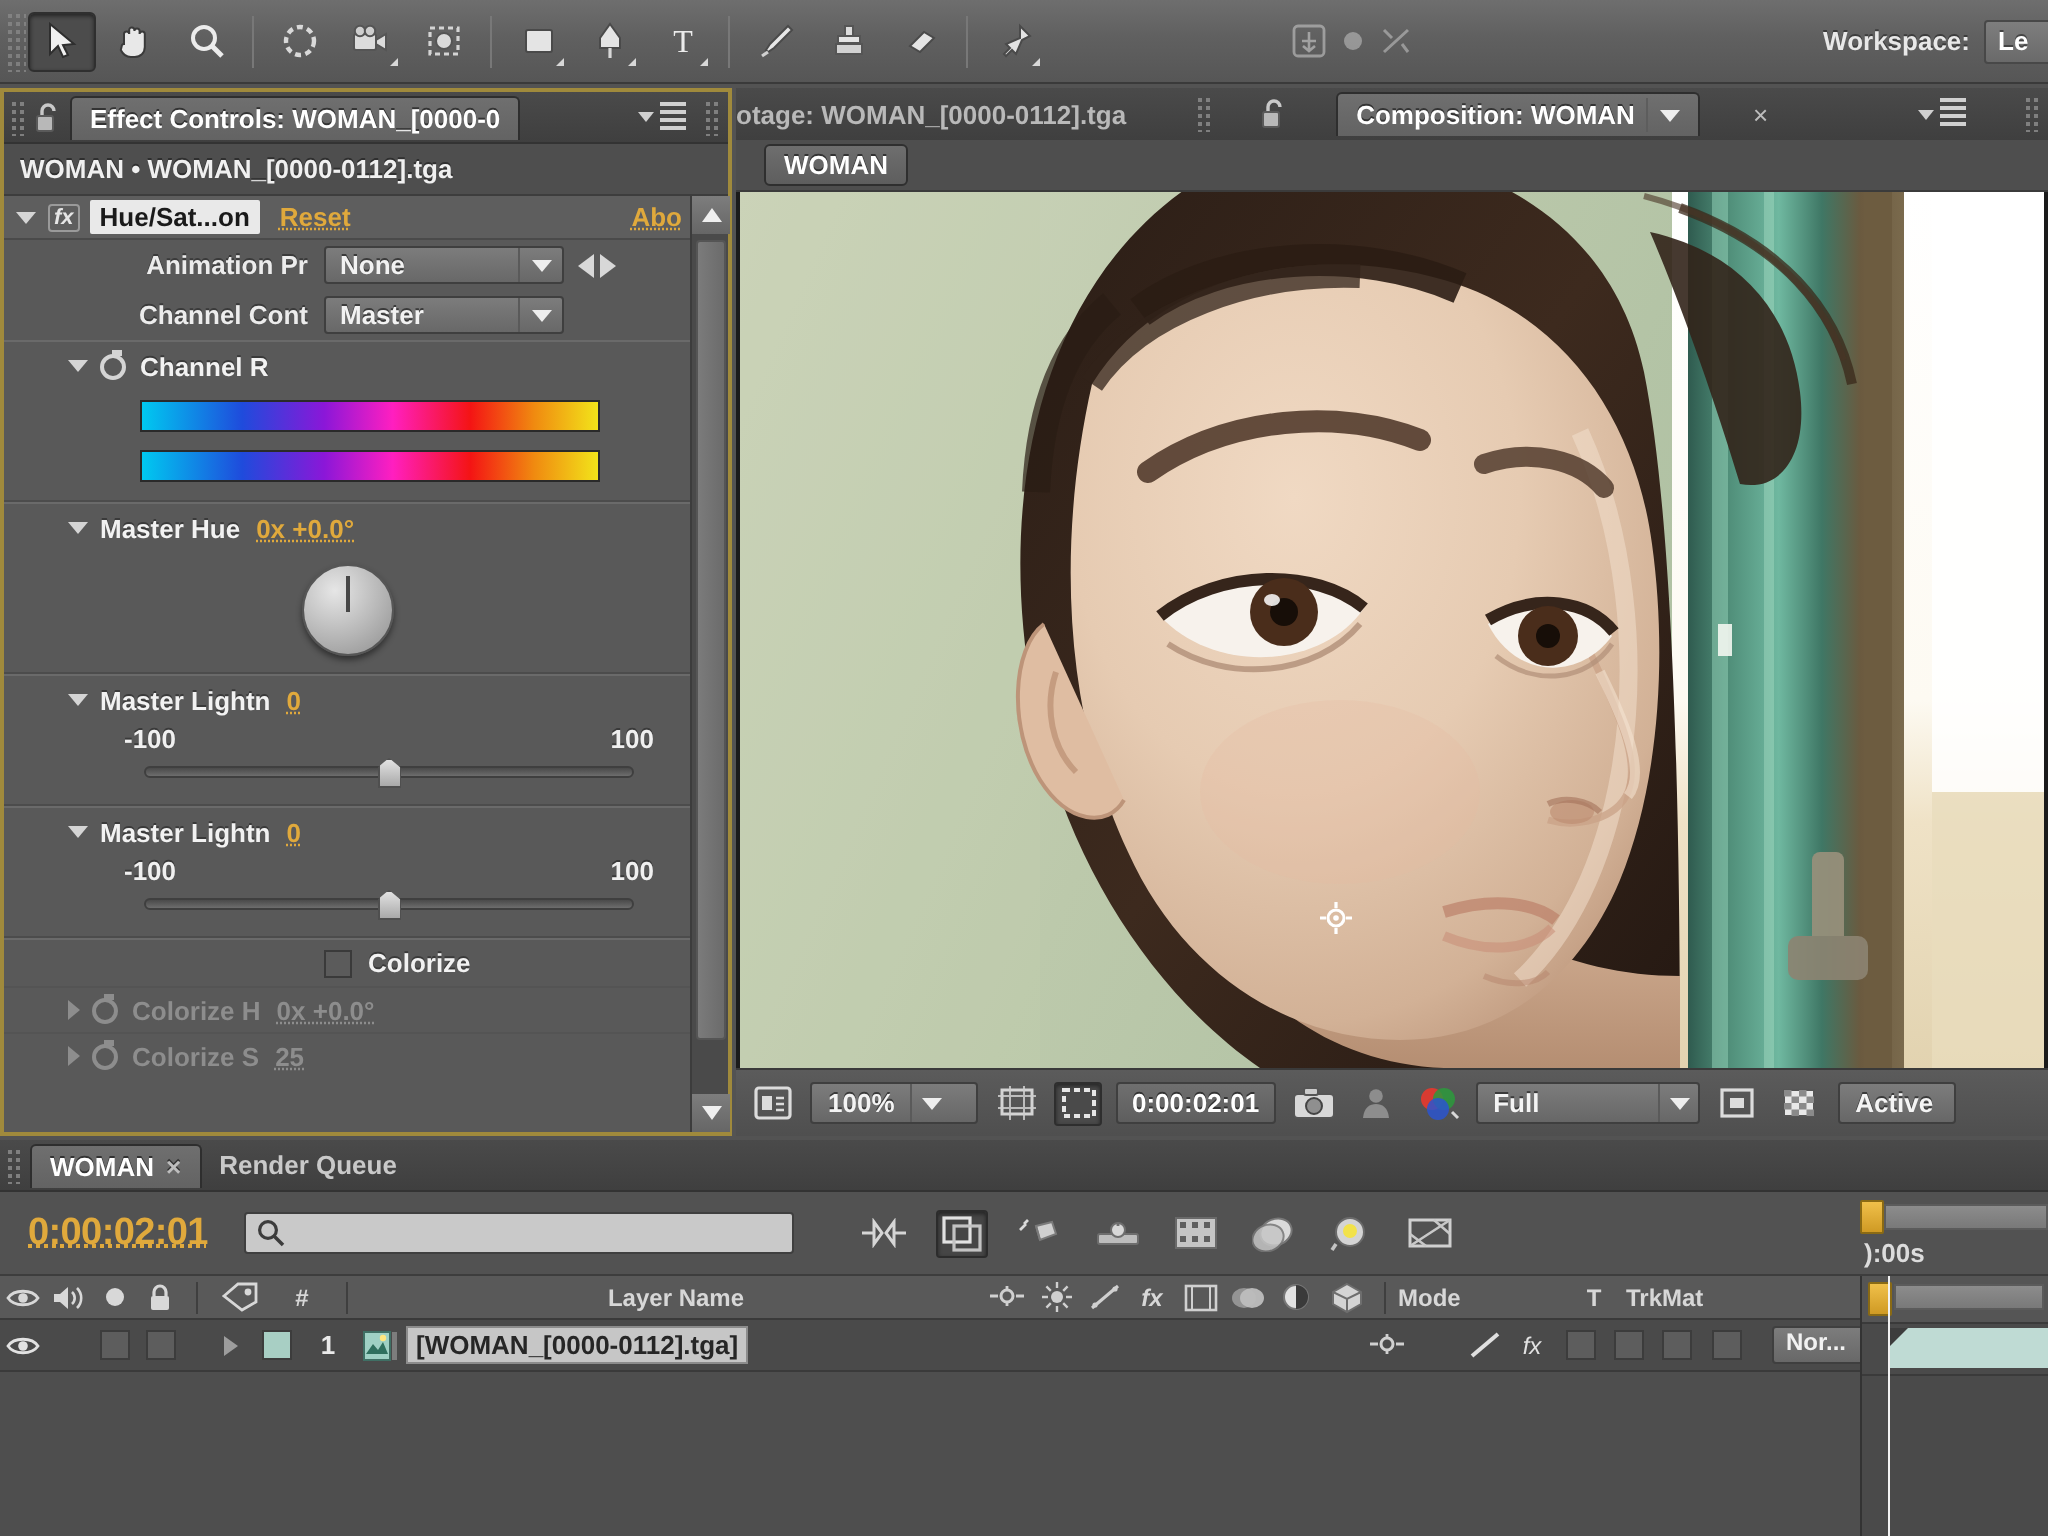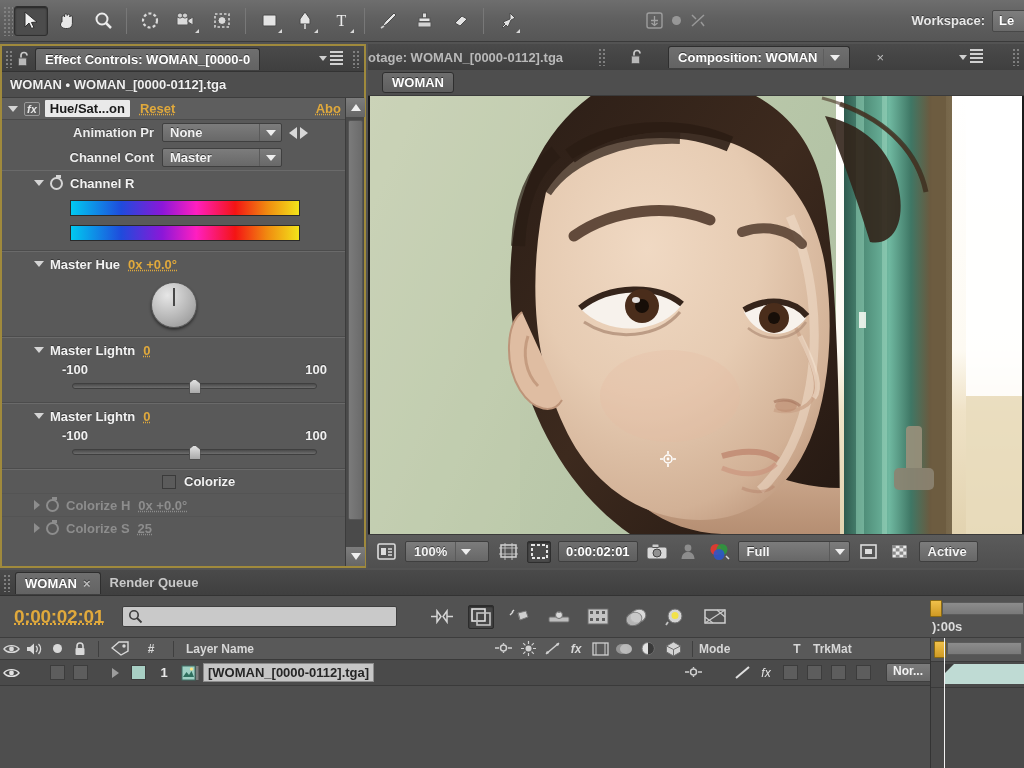--- a/index.html
+++ b/index.html
@@ -807,21 +807,21 @@
       </div>
       <div style="width:1px;height:16px;background:#3f3f3f;margin:0 6px;"></div>
       <div class="cell" style="width:30px;">
         <svg width="19" height="15" viewBox="0 0 19 15">
             <path d="M1 7 L8 1 L17 1 L17 10 L10 14 Z" fill="none" stroke="#d8d8d8" stroke-width="1.4"></path>
             <circle cx="13" cy="5" r="1.7" fill="#d8d8d8"></circle>
           </svg>
       </div>
       <div class="cell" style="width:32px;">#</div>
       <div style="width:1px;height:16px;background:#3f3f3f;margin:0 6px;"></div>
-      <div style="width:310px;padding-left:6px;">Layer Name</div>
+      <div style="width:310px;padding-left:6px;text-align:center;">Layer Name</div>
       <div class="cell" style="width:26px;">
         <svg width="19" height="13" viewBox="0 0 19 13">
             <circle cx="9.5" cy="6" r="3" fill="none" stroke="#d0d0d0" stroke-width="1.5"></circle>
             <path d="M1 6 h4 M14 6 h4 M9.5 1 v1.5 M9.5 9.5 v1.5" stroke="#d0d0d0" stroke-width="1.4"></path>
           </svg>
       </div>
       <div class="cell" style="width:24px;">
         <svg width="15" height="15" viewBox="0 0 15 15">
             <circle cx="7.5" cy="7.5" r="3" fill="#d0d0d0"></circle>
             <path d="M7.5 0 v3 M7.5 12 v3 M0 7.5 h3 M12 7.5 h3 M2.2 2.2 l2.2 2.2 M10.6 10.6 l2.2 2.2 M12.8 2.2 l-2.2 2.2 M4.4 10.6 l-2.2 2.2" stroke="#d0d0d0" stroke-width="1.2"></path>

